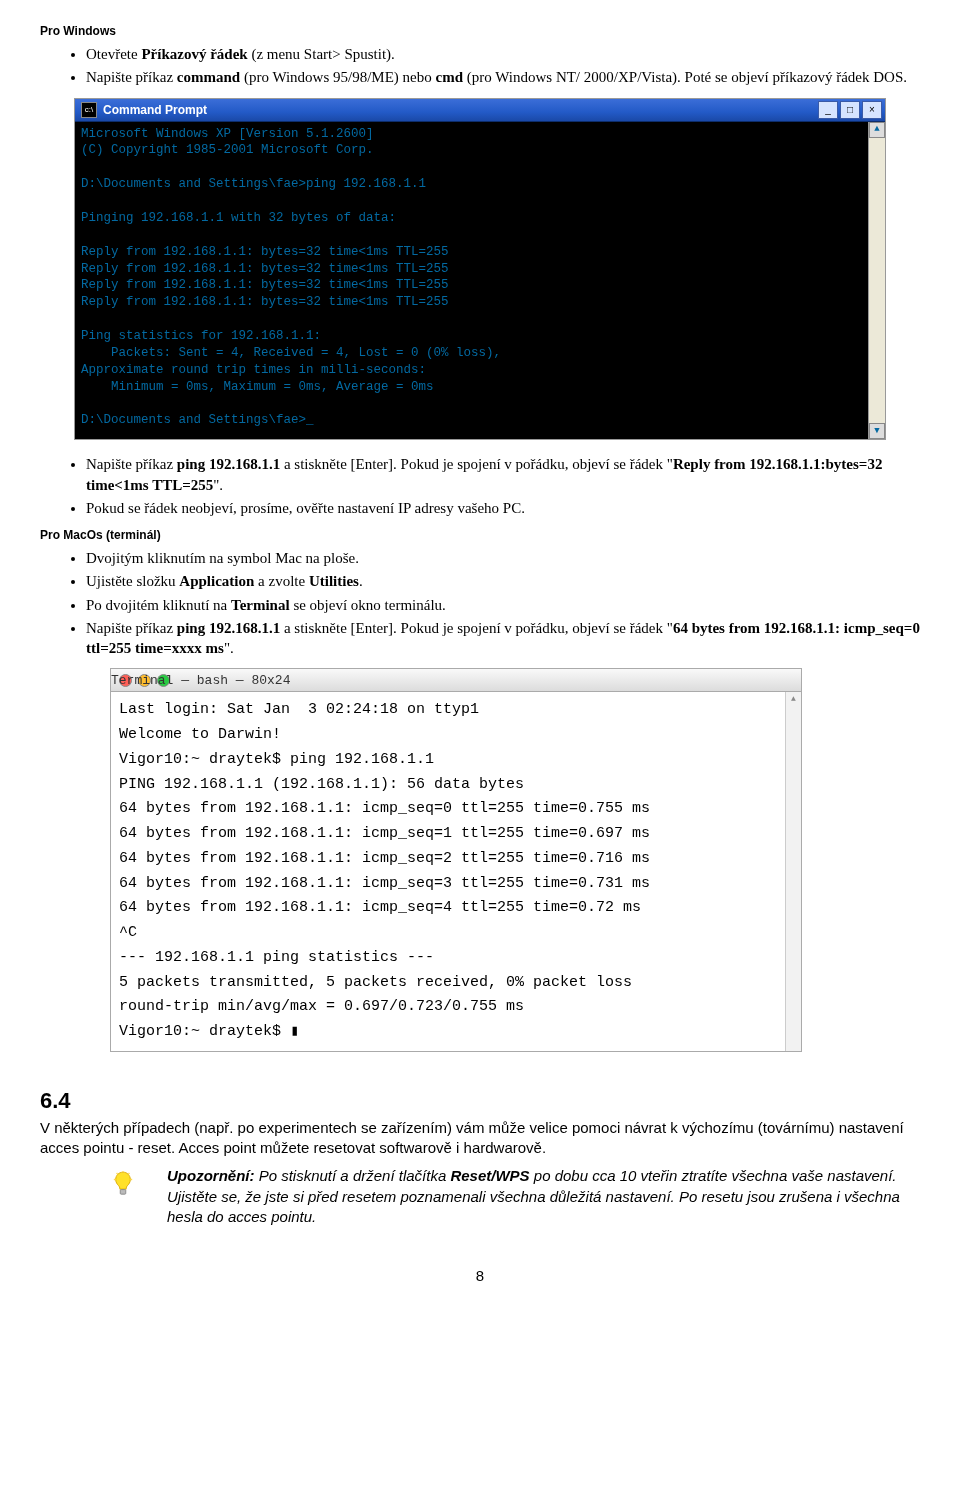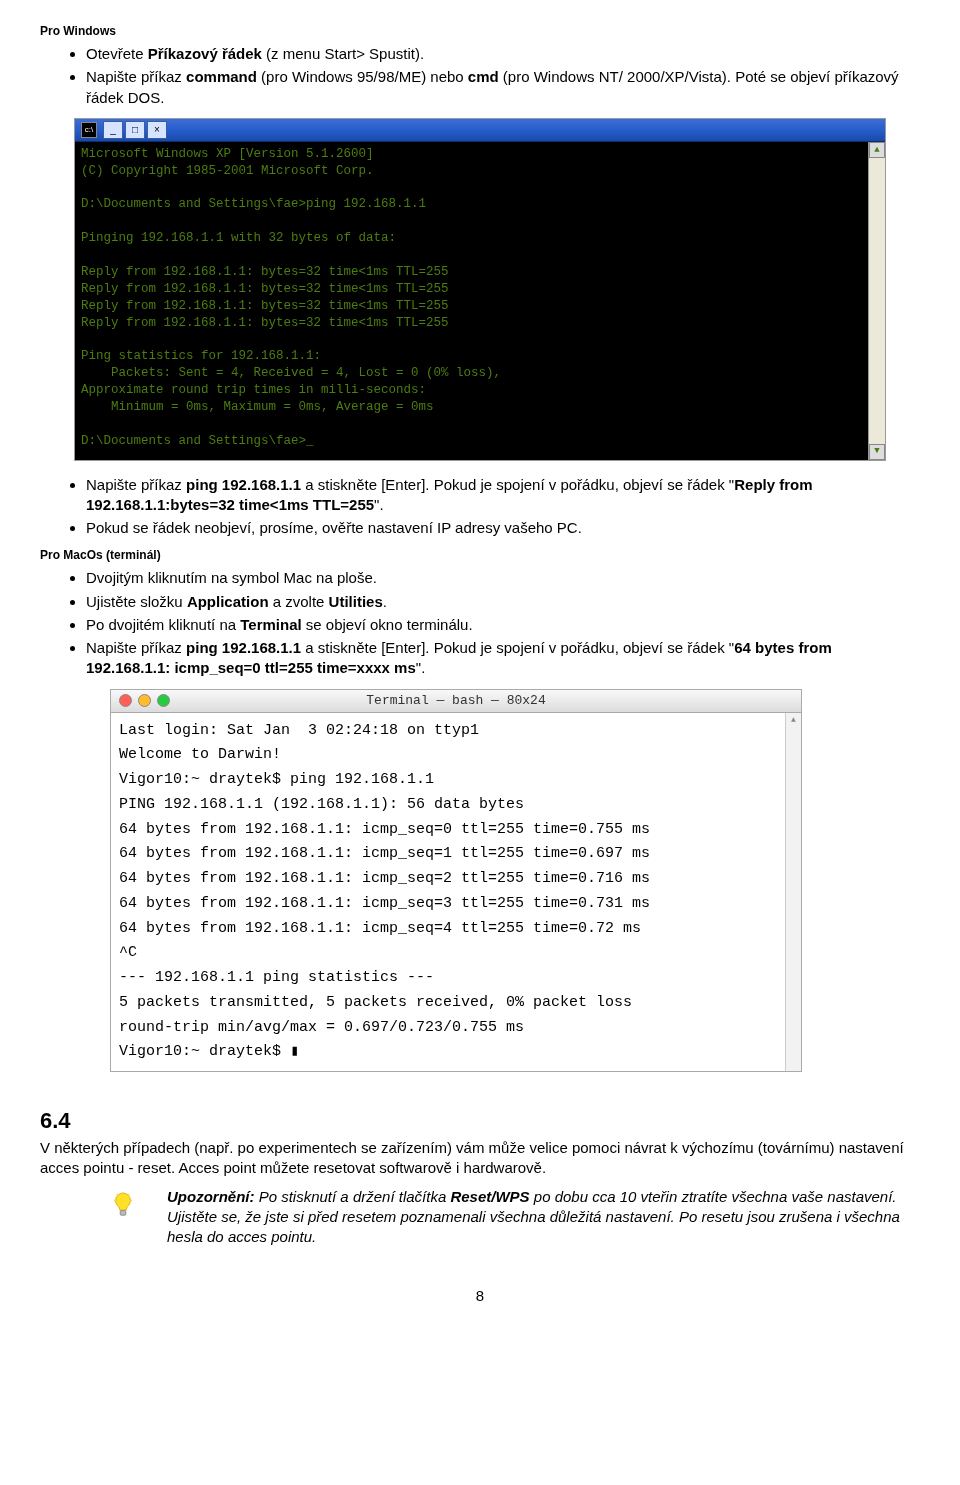--- a/index.html
+++ b/index.html
@@ -5,21 +5,21 @@
   body {
     font-family: Arial, Helvetica, sans-serif;
     font-size: 15px;
     margin: 0;
     padding: 20px 40px;
     background: #fff;
   }
   .bold { font-weight: bold; }
   h2.section-h { font-size: 12px; font-weight: bold; margin: 4px 0 6px 0;}
   ul.bullets { margin: 2px 0 10px 0; padding-left: 46px; list-style: disc;}
-  ul.bullets li { margin: 3px 0; line-height: 1.35;}
+  ul.bullets li { margin: 3px 0; line-height: 1.35; font-family: Liberation Serif, serif;}
   .cmd-win {
     width: 810px;
     margin: 8px auto 14px auto;
     border: 1px solid #999;
     background: #fff;
   }
   .cmd-titlebar {
     background: linear-gradient(#3b6ed8, #235ac7 60%, #1a49a8);
     color: #fff;
     height: 22px;
@@ -36,21 +36,21 @@
     font-size:8px; color:#fff;
   }
   .cmd-title-txt { flex: 1; font-weight: bold;}
   .cmd-ctrl { display: flex; gap: 2px;}
   .cmd-ctrl span {
     width: 18px; height: 16px; background: #d6e4ff;
     border: 1px solid #3a5ba8; font-size: 10px;
     display:flex;align-items:center;justify-content:center;color:#000;
   }
   .cmd-body {
-    background: #000; color: #4d7c0f; font-family: 'Courier New', monospace;
+    background: #000; color: #0369a1; font-family: 'Courier New', monospace;
     font-size: 12.5px; line-height: 1.35; padding: 4px 6px 10px 6px;
     white-space: pre; position: relative; min-height: 280px;
   }
   .cmd-scroll {
     position: absolute; right: 0; top: 0; bottom: 0; width: 16px;
     background: #ece9d8; border-left: 1px solid #999;
     display: flex; flex-direction: column; justify-content: space-between;
     align-items: center;
   }
   .cmd-scroll .arrow {
@@ -66,21 +66,21 @@
   }
   .mac-titlebar {
     background: linear-gradient(#f9f9f9,#dcdcdc);
     height: 22px; display: flex; align-items: center;
     border-bottom: 1px solid #aaa; padding: 0 8px;
     font-size: 13px; position: relative;
   }
   .mac-dots { display:flex; gap:6px; }
   .mac-dot { width:11px; height:11px; border-radius:50%; border:1px solid #888;}
   .mac-red{background:#ff5f57;} .mac-yel{background:#ffbd2e;} .mac-grn{background:#28ca42;}
-  .mac-titletxt { position:absolute; left:0; right:0; text-align:center; font-weight:normal; color:#333;}
+  .mac-titletxt { position:absolute; left:0; right:0; text-align:left; font-weight:normal; color:#333;}
   .mac-body {
     padding: 6px 8px; font-size: 15px; line-height: 1.65;
     white-space: pre; position: relative; min-height: 240px;
   }
   .mac-scroll {
     position:absolute; right:0; top:0; bottom:0; width:15px;
     background:#f2f2f2; border-left:1px solid #ccc;
   }
   .mac-scroll:before{
     content:"▲"; position:absolute; top:0; left:0; right:0; font-size:8px;text-align:center;color:#888;
@@ -108,20 +108,21 @@
     <span>Otevřete </span><span class="bold">Příkazový řádek</span><span> (z menu Start&gt; Spustit).</span>
   </li>
   <li>
     <span>Napište příkaz </span><span class="bold">command</span><span> (pro Windows 95/98/ME) nebo </span><span class="bold">cmd</span><span> (pro Windows NT/ 2000/XP/Vista). Poté se objeví příkazový řádek DOS.</span>
   </li>
 </ul>
 
 <div class="cmd-win">
   <div class="cmd-titlebar">
     <div class="cmd-title-icon">c:\</div>
+    <div class="cmd-title-txt">Command Prompt</div>
     <div class="cmd-ctrl">
       <span>_</span>
       <span>□</span>
       <span>×</span>
     </div>
   </div>
   <div class="cmd-body">Microsoft Windows XP [Version 5.1.2600]
 (C) Copyright 1985-2001 Microsoft Corp.
 
 D:\Documents and Settings\fae&gt;ping 192.168.1.1

